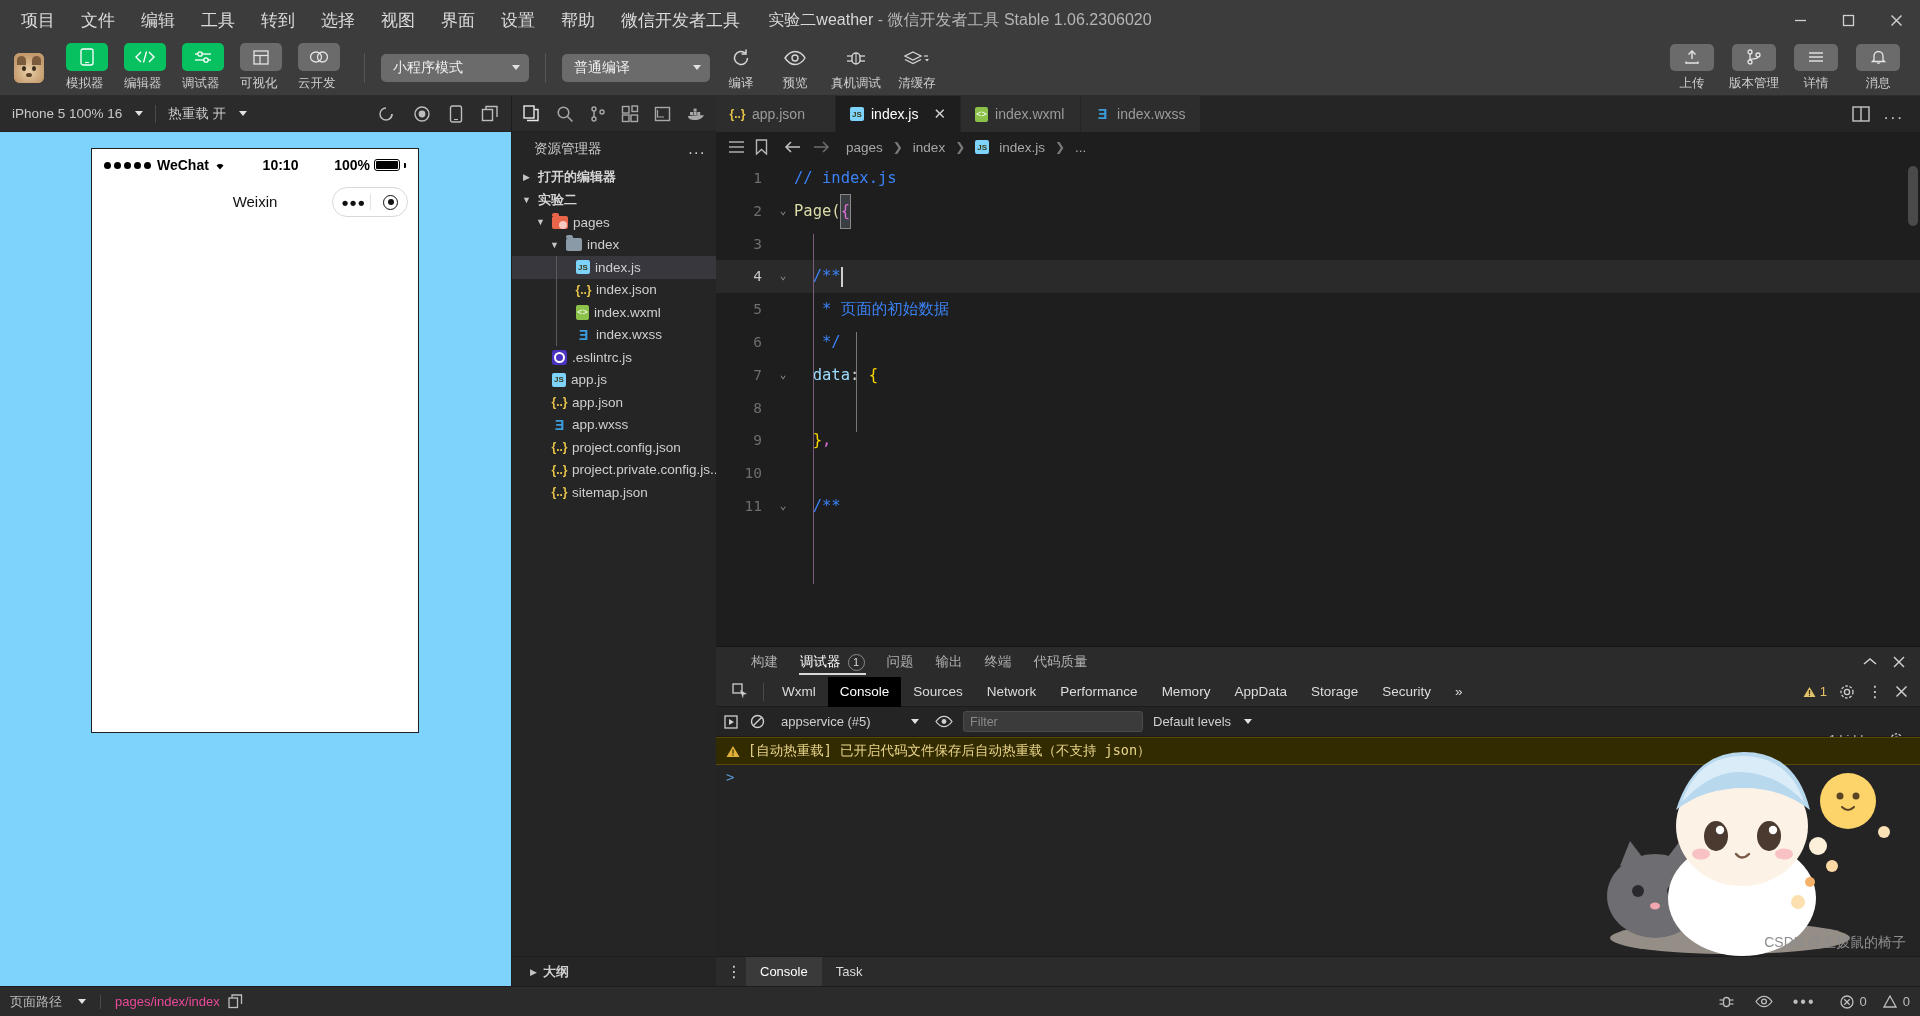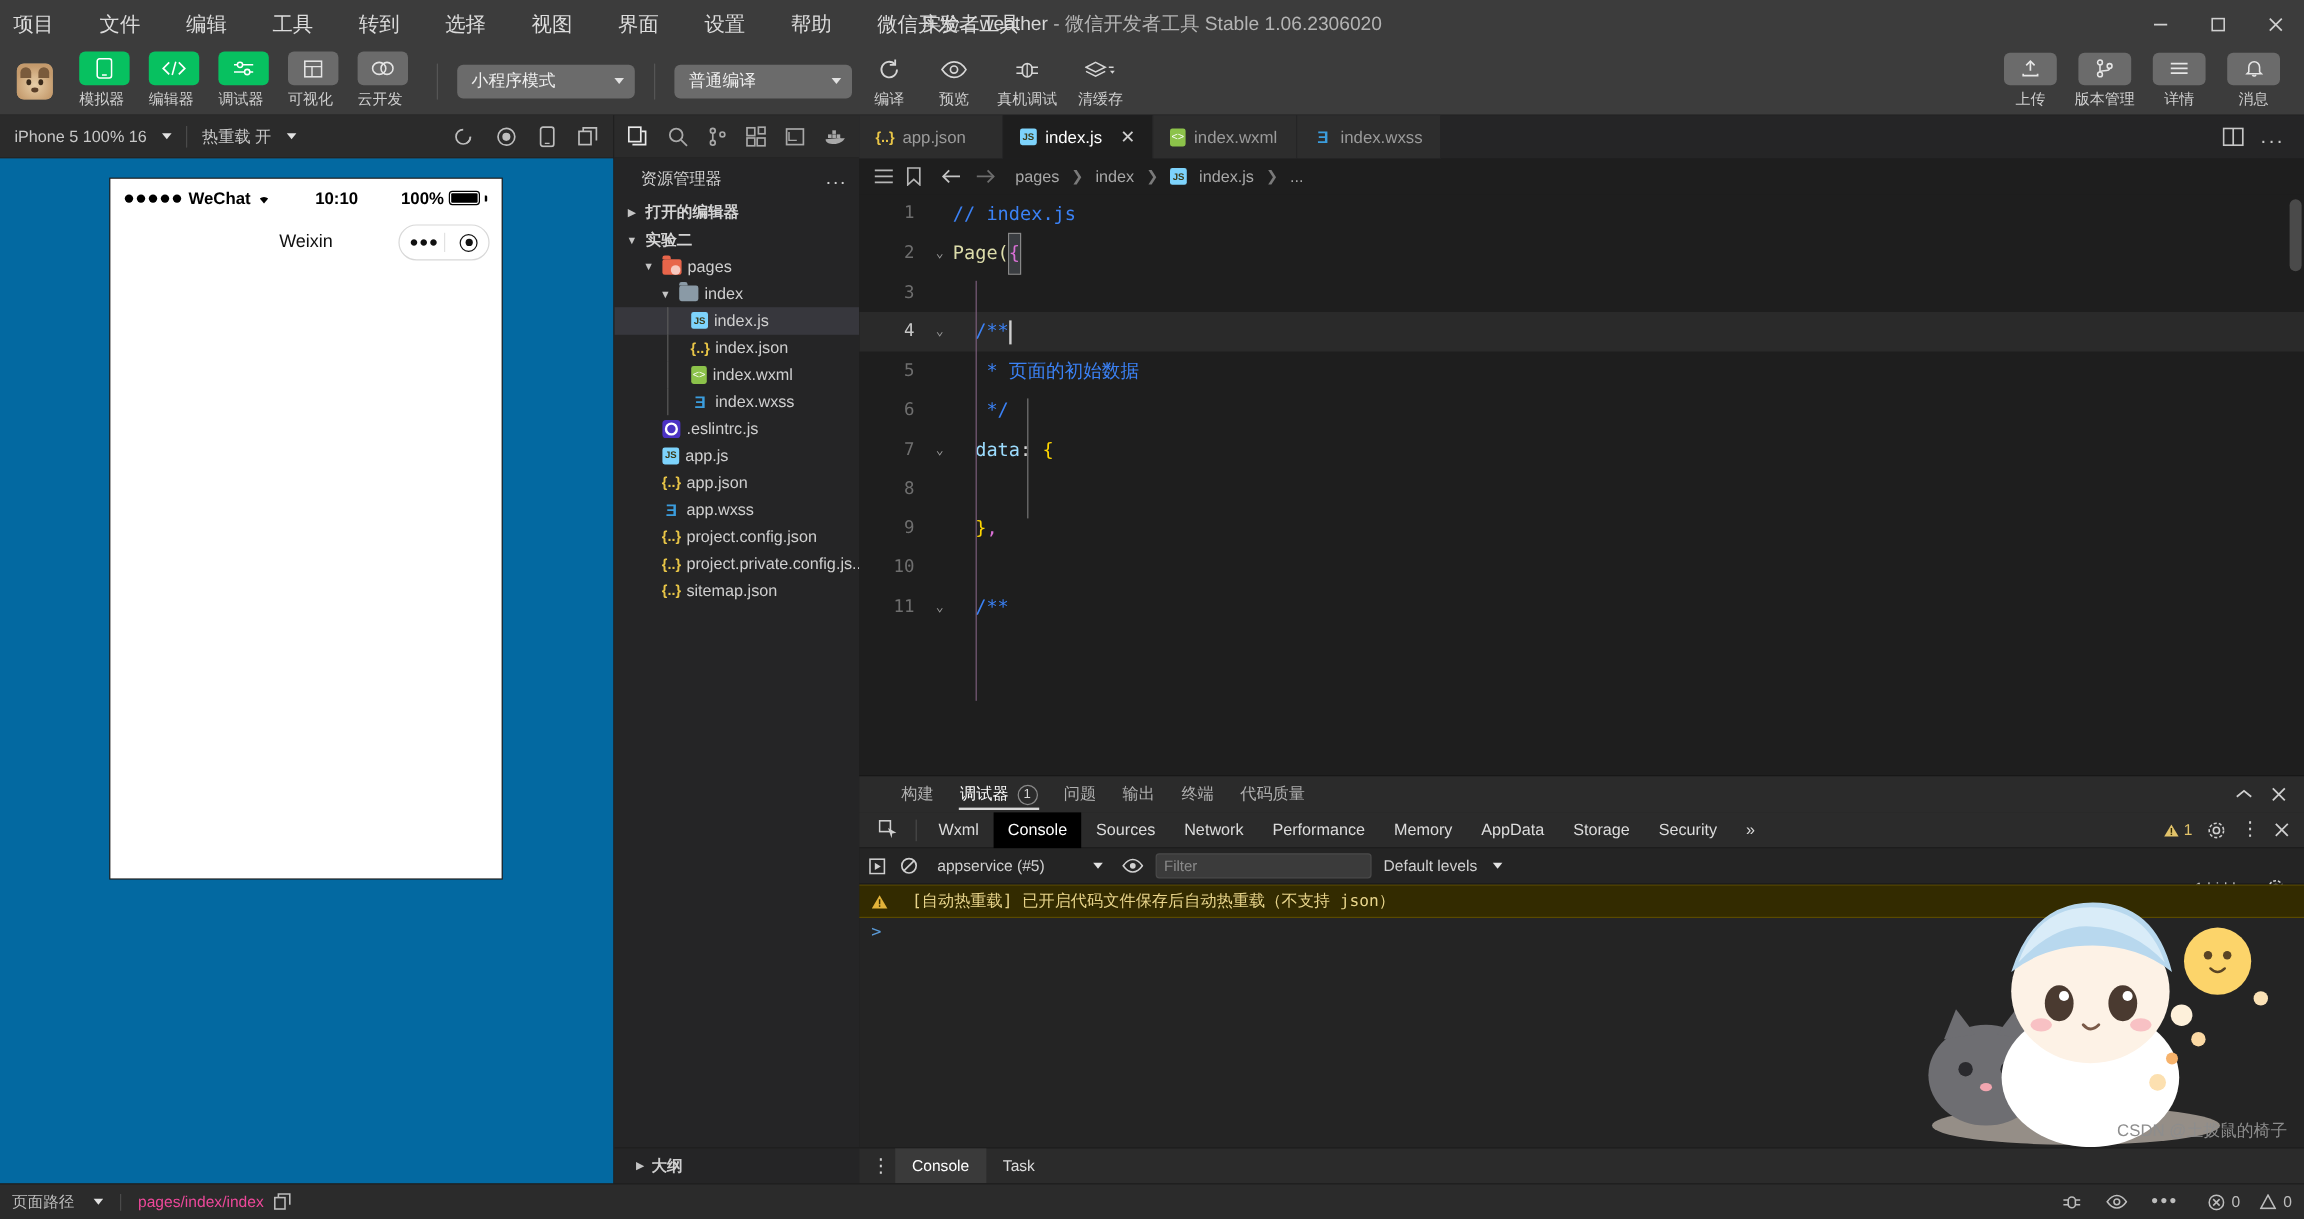--- a/index.html
+++ b/index.html
@@ -10,21 +10,21 @@
     overflow: hidden;
     -webkit-font-smoothing: antialiased;
   }
   .app { width: 1920px; height: 1016px; display: flex; flex-direction: column; background:#2b2b2b; }
 
   
   .titlebar {
     height: 40px; background:#3c3c3c; display:flex; align-items:center;
     flex: 0 0 40px; position: relative;
   }
-  .menus { display:flex; align-items:flex-start; gap: 16px; }
+  .menus { display:flex; align-items:flex-start; padding-left: 10px; gap: 4px; }
   .menu-item {
     color:#dcdcdc; font-size:17px; padding: 4px 11px; cursor: default;
     white-space: nowrap;
   }
   .title-center {
     position:absolute; left:0; right:0; text-align:center;
     font-size:16px; color:#b4b4b4; pointer-events:none;
   }
   .title-center .tproj { color:#d8d8d8; }
   .win-controls { margin-left:auto; display:flex; height:40px; }
@@ -81,21 +81,21 @@
 
   
   .sim-col { width:512px; background:#2b2b2b; display:flex; flex-direction:column; flex:none; border-right:1px solid #1d1d1d;}
   .sim-bar {
     height:36px; display:flex; align-items:center; gap:0px; padding:0 12px;
     color:#c8c8c8; font-size:13.5px; border-bottom:1px solid #232323; background:#2b2b2b;
   }
   .sim-bar .seg { display:flex;align-items:center;gap:5px; white-space:nowrap;}
   .sim-bar .divider { width:1px;height:18px;background:#4a4a4a;margin:0 12px;}
   .sim-bar .icons { margin-left:auto; display:flex; gap:18px; align-items:center; color:#bdbdbd;}
-  .sim-stage { flex:1; position:relative; background:#0369a1; }
+  .sim-stage { flex:1; position:relative; background:#7dd3fc; }
   .phone {
     position:absolute; left:92px; top:17px; width:326px; height:583px;
     background:#fff; box-shadow:0 0 0 1px #202020;
   }
   .phone-status {
     height:32px; display:flex; align-items:center; justify-content:space-between;
     padding:0 12px; font-size:14px; color:#000; font-weight:bold;
   }
   .dots-sig { display:flex; align-items:center; gap:3px; }
   .dots-sig .d { width:7px;height:7px;border-radius:50%;background:#000;}
@@ -217,21 +217,21 @@
   .filter-in{
     flex:0 0 180px; height:21px;background:#3b3b3b;border:1px solid #4a4a4a;border-radius:3px;
     color:#d0d0d0;font-size:12.5px;padding:0 6px; display:flex;align-items:center;
   }
   .filter-in .ph{color:#8a8a8a;}
   .lvl{display:flex;align-items:center;gap:5px;font-size:13px;}
   .dt3right{margin-left:auto;display:flex;align-items:center;gap:12px;padding-right:8px;color:#bdbdbd;font-size:12.5px;margin-top:36px;}
   .console-area{flex:1;background:#242424;overflow:hidden;position:relative;}
   .warn-line{
     background:#332b00;border-top:1px solid #5a4a00;border-bottom:1px solid #5a4a00;
-    padding:4px 10px; color:#e8d48a; font-size:13.5px; display:flex;align-items:center;gap:20px;
+    padding:4px 10px; color:#e8d48a; font-size:13.5px; display:flex;align-items:center;gap:8px;
     font-family:"DejaVu Sans Mono","Liberation Mono",monospace;
   }
   .prompt-line{padding:4px 10px;color:#5b9ad6;font-size:14px;font-family:"DejaVu Sans Mono",monospace;}
   .dbg-bottom{height:30px;display:flex;align-items:center;gap:0;background:#2b2b2b;border-top:1px solid #1b1b1b;padding-left:6px;}
   .dbg-bottom .kebab{width:24px;text-align:center;color:#cfcfcf;letter-spacing:0;}
   .bt{font-size:13px;color:#dcdcdc;padding:0 14px;height:30px;display:flex;align-items:center;cursor:default;}
   .bt.active{background:#3a3a3a;color:#fff;}
 
   
   .status {

